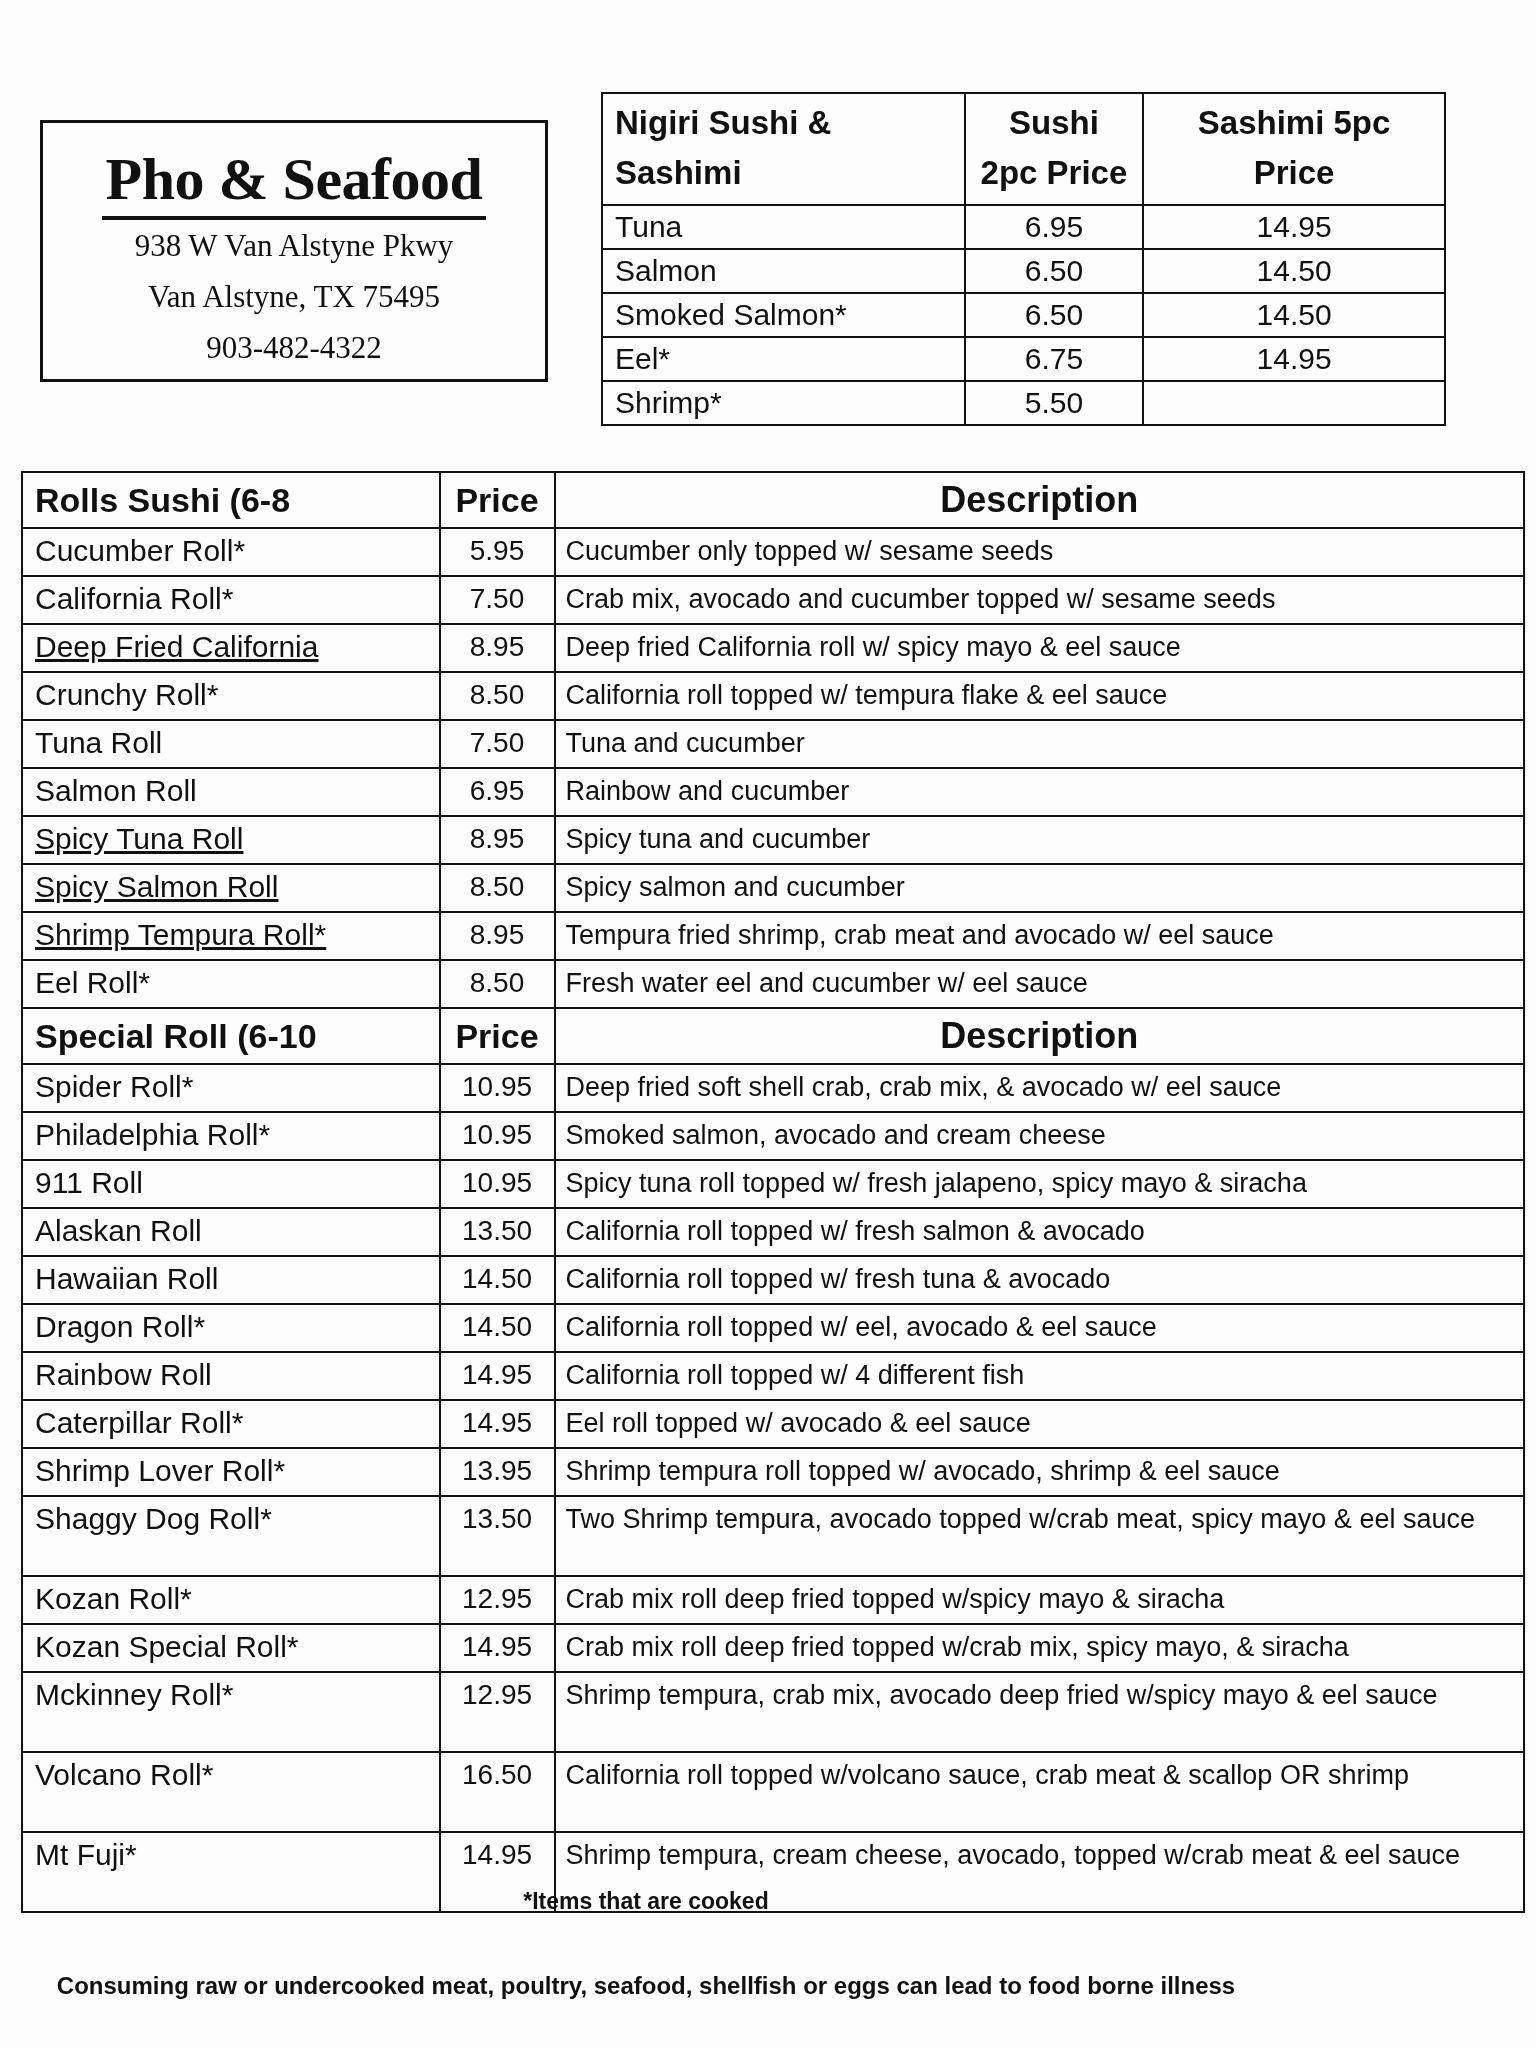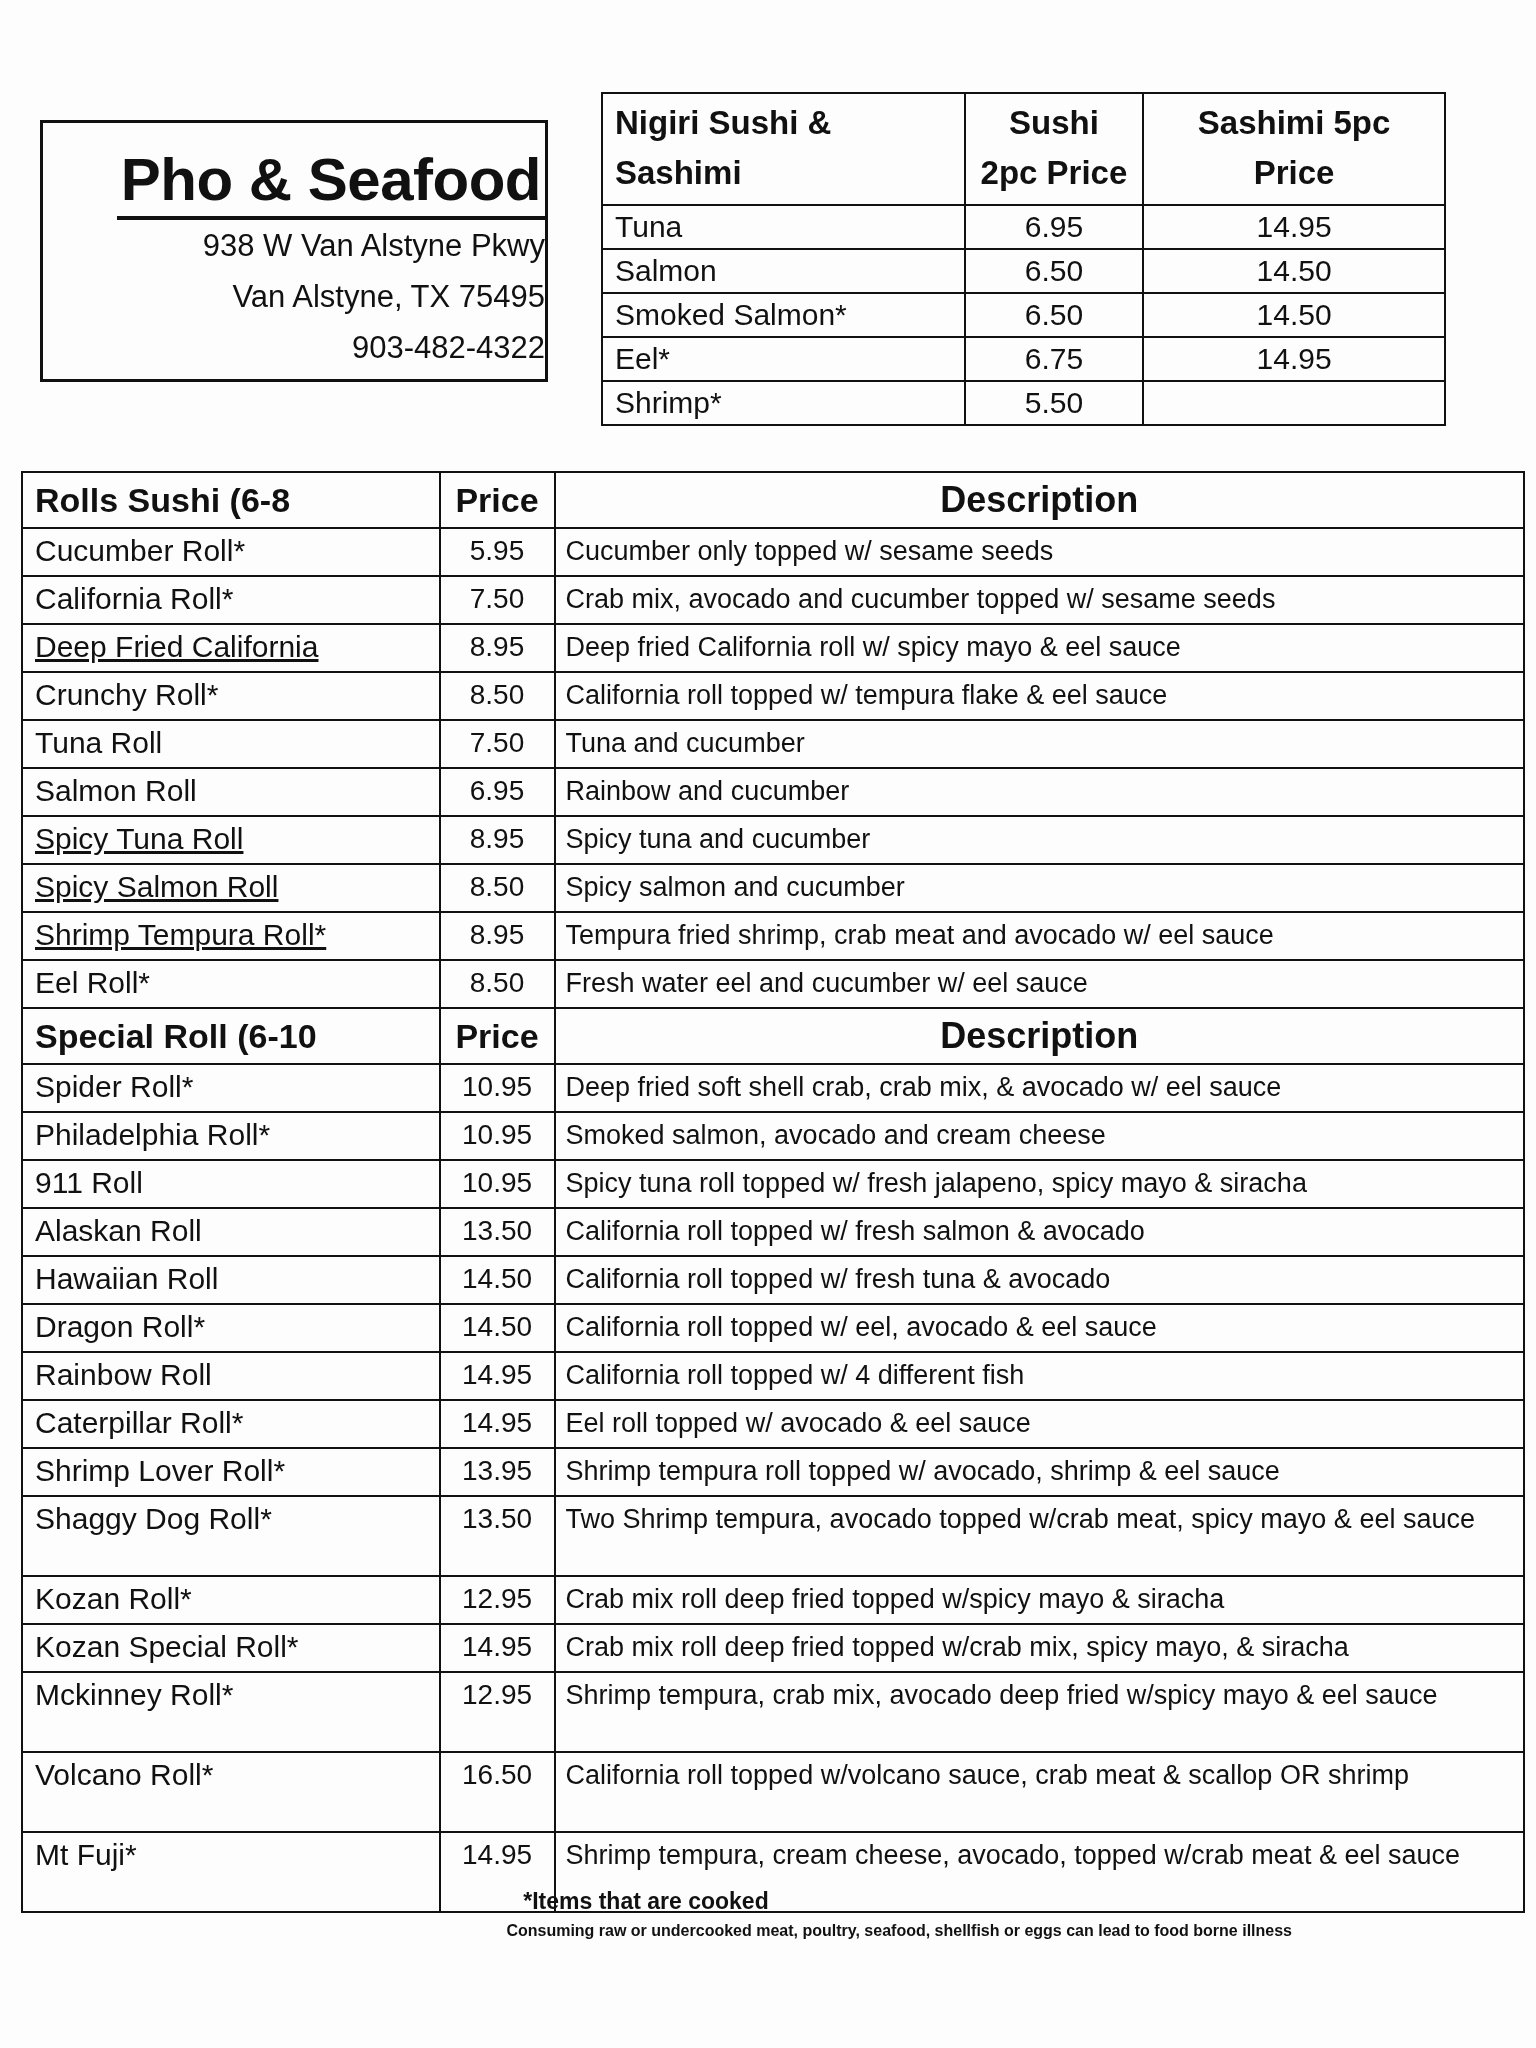--- a/index.html
+++ b/index.html
@@ -3,21 +3,21 @@
 <meta charset="utf-8">
 <style>
   html, body { margin: 0; padding: 0; }
   body {
     width: 1536px; height: 2048px; background: #fdfdfd; position: relative;
     font-family: "Liberation Sans", "DejaVu Sans", sans-serif; color: #111;
     overflow: hidden;
   }
   .info-box {
     position: absolute; left: 40px; top: 120px; width: 508px; height: 262px;
-    border: 3px solid #111; box-sizing: border-box; text-align: right;
+    border: 3px solid #111; box-sizing: border-box; text-align: center; font-family: Liberation Serif, serif;
   }
   .rest-name {
     font-weight: bold; font-size: 60px; margin-top: 22px; line-height: 1.15;
     display: inline-block; border-bottom: 4px solid #111; padding: 0 4px 2px;
     letter-spacing: -0.5px;
   }
   .addr { font-size: 31px; line-height: 51px; }
   .addr:first-of-type { margin-top: 12px; }
 
   table { border-collapse: collapse; position: absolute; }
@@ -38,21 +38,21 @@
   .rolls td { font-size: 30px; height: 40px; line-height: 38px; vertical-align: top; padding-top: 3px; padding-bottom: 3px; }
   .rolls td.price { text-align: center; font-size: 28px; padding: 3px 4px; }
   .rolls td.desc { font-size: 27px; padding-left: 10px; }
   .rolls tr.u td.name { text-decoration: underline; }
   .rolls tr.tall td { height: 72px; }
 
   .footnote {
     position: absolute; left: 0; width: 1292px; text-align: center; font-weight: bold;
   }
   .fn1 { top: 1888px; font-size: 23px; }
-  .fn2 { top: 1922px; font-size: 16px; text-align: right; }
+  .fn2 { top: 1972px; font-size: 24px; }
 </style>
 </head>
 <body>
 
 <div class="info-box">
   <div class="rest-name">Pho &amp; Seafood</div>
   <div class="addr">938 W Van Alstyne Pkwy</div>
   <div class="addr">Van Alstyne, TX 75495</div>
   <div class="addr">903-482-4322</div>
 </div>

